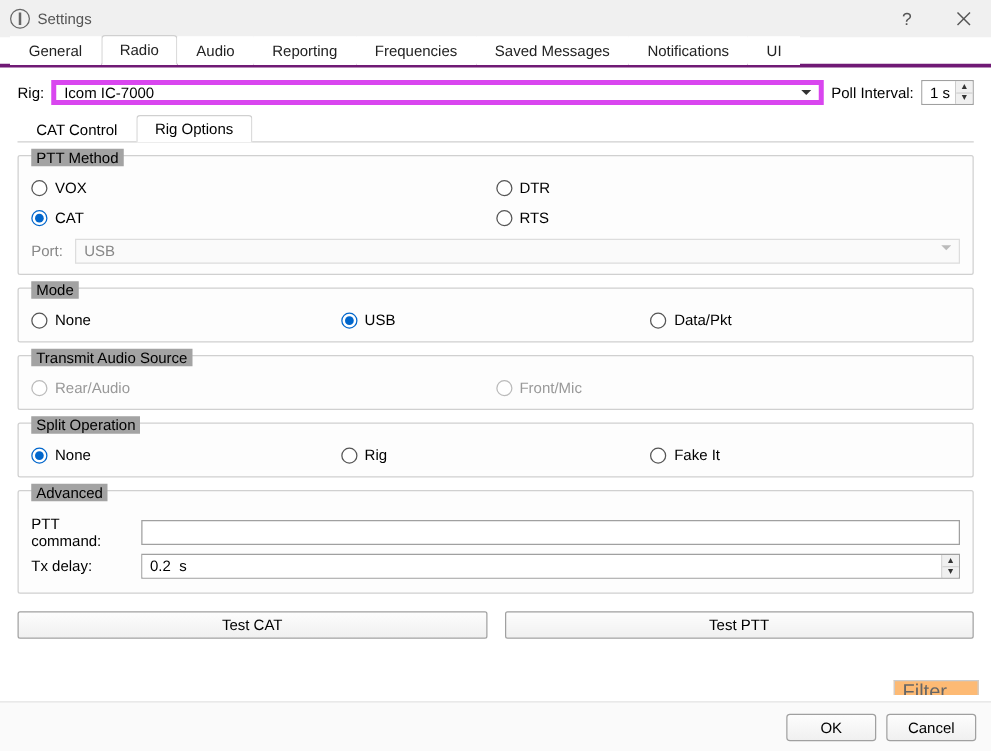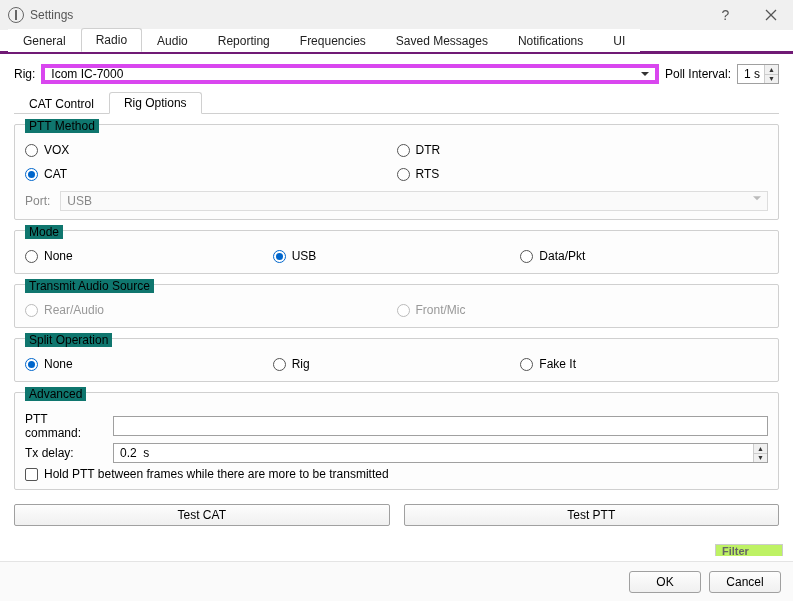--- a/index.html
+++ b/index.html
@@ -159,21 +159,21 @@
     border: 1px solid #d0d0d0;
     border-radius: 2px;
     margin-top: 10px;
     padding: 8px 10px 8px 10px;
     background: #fdfdfd;
     position: relative;
   }
   .groupbox > .gb-title {
     position: relative;
     top: -14px;
-    background: #0f766e;
+    background: #a3a3a3;
     display: inline-block;
     padding: 0 4px;
     margin-bottom: -8px;
   }
   .groupbox .gb-body { margin-top: -6px; }
 
   .radio-row {
     display: flex;
     gap: 0;
   }
@@ -313,26 +313,25 @@
     display: flex; align-items: center; justify-content: center;
   }
   .filter-tab {
     position: absolute;
     right: 10px;
     bottom: 45px;
     width: 68px;
     height: 12px;
     border: 1px solid #ccc;
     border-bottom: none;
-    background: #bef264;
-    font-size: 11px;
+    background: #fdba74;
+    font-size: 16px;
     padding: 0 6px;
     color: #666;
     overflow: hidden;
-    font-weight: bold;
   }
 </style>
 </head>
 <body>
 
 <div class="titlebar">
   <span class="app-icon"></span>
   <span class="title">Settings</span>
   <span class="spacer"></span>
   <div class="winbtn help">?</div>
@@ -493,24 +492,20 @@
       <div class="adv-row">
         <label>Tx delay:</label>
         <div class="fullspin">
           <input value="0.2  s" style="">
           <div class="spinbtns">
             <div>▲</div>
             <div>▼</div>
           </div>
         </div>
       </div>
-      <div class="checkbox-row">
-        <span class="checkbox"></span>
-        <span>Hold PTT between frames while there are more to be transmitted</span>
-      </div>
     </div>
   </div>
 
   <div class="test-row">
     <div class="test-btn">
       <span>Test CAT</span>
     </div>
     <div class="test-btn">
       <span>Test PTT</span>
     </div>

